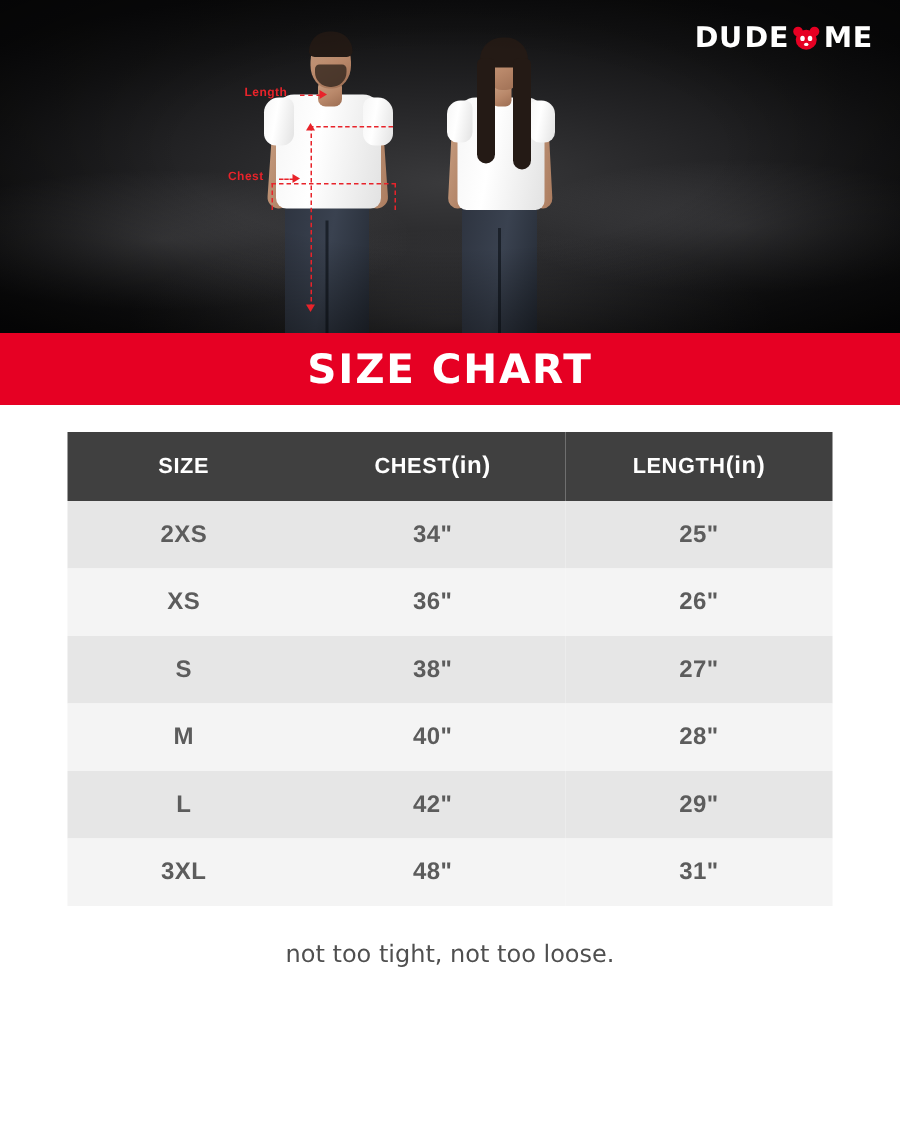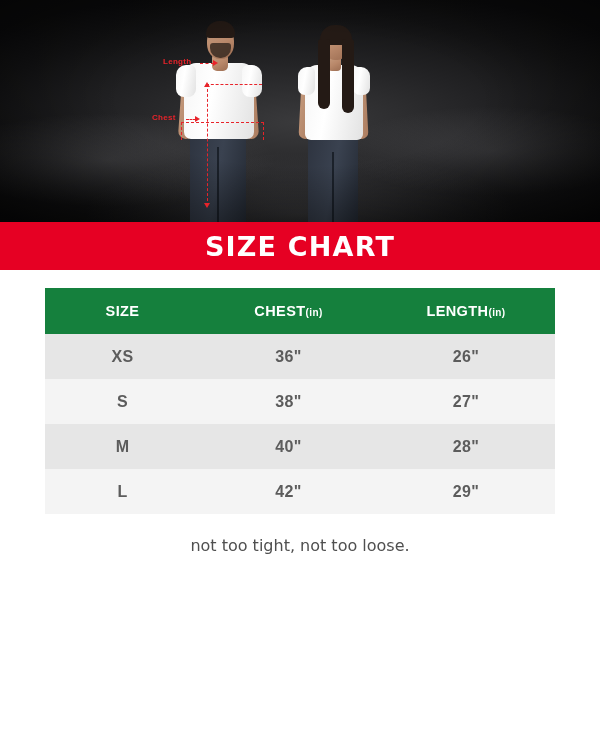--- a/index.html
+++ b/index.html
@@ -162,30 +162,30 @@
   .table-wrap {
     padding: 18px 45px 0 45px;
     box-sizing: border-box;
   }
   table.size-table {
     width: 510px;
     border-collapse: collapse;
     table-layout: fixed;
   }
   table.size-table th {
-    background: #15803d;
+    background: #404040;
     color: #ffffff;
     font-size: 14.5px;
     font-weight: bold;
     height: 44px;
     text-align: center;
     letter-spacing: 0.4px;
   }
   table.size-table th .unit {
-    font-size: 10px;
+    font-size: 16px;
     font-weight: bold;
   }
   table.size-table td {
     height: 43px;
     text-align: center;
     color: #5c5c5c;
     font-size: 16px;
     font-weight: bold;
     letter-spacing: 0.3px;
   }
@@ -268,20 +268,35 @@
     <div class="arrow arrow-up" style="left:204px; top:82px;"></div>
     <div class="arrow arrow-down" style="left:204px; top:203px;"></div>
 
     <div class="guide-label" style="left:152px; top:113px;">Chest</div>
     <div class="guide-line-h" style="left:186px; top:119px; width:10px;"></div>
     <div class="arrow arrow-right" style="left:195px; top:116px;"></div>
     <div class="guide-line-h" style="left:181px; top:122px; width:83px;"></div>
     <div class="guide-line-v" style="left:263px; top:122px; height:18px;"></div>
     <div class="guide-line-v" style="left:181px; top:122px; height:18px;"></div>
 
+    <div class="logo">
+      <span>DU</span>
+      <span>DE</span>
+      <span class="logo-mark">
+        <svg width="19" height="17" viewBox="0 0 19 17">
+          <ellipse cx="4" cy="4" rx="3.2" ry="3.2" fill="#e60023"></ellipse>
+          <ellipse cx="15" cy="4" rx="3.2" ry="3.2" fill="#e60023"></ellipse>
+          <ellipse cx="9.5" cy="9.5" rx="7" ry="6.6" fill="#e60023"></ellipse>
+          <ellipse cx="7" cy="8.6" rx="1.5" ry="1.8" fill="#ffffff"></ellipse>
+          <ellipse cx="12" cy="8.6" rx="1.5" ry="1.8" fill="#ffffff"></ellipse>
+          <ellipse cx="9.5" cy="12.6" rx="1.5" ry="1.1" fill="#ffffff"></ellipse>
+        </svg>
+      </span>
+      <span>ME</span>
+    </div>
   </div>
 
   <div class="title-bar">
     <h1>SIZE CHART</h1>
   </div>
 
   <div class="table-wrap">
     <table class="size-table">
       <colgroup>
         <col class="c-size">
@@ -290,39 +305,49 @@
       </colgroup>
       <thead>
         <tr>
           <th>SIZE</th>
           <th><span>CHEST</span><span class="unit">(in)</span></th>
           <th><span>LENGTH</span><span class="unit">(in)</span></th>
         </tr>
       </thead>
       <tbody>
         <tr>
+          <td>2XS</td>
+          <td>34"</td>
+          <td>25"</td>
+        </tr>
+        <tr>
           <td>XS</td>
           <td>36"</td>
           <td>26"</td>
         </tr>
         <tr>
           <td>S</td>
           <td>38"</td>
           <td>27"</td>
         </tr>
         <tr>
           <td>M</td>
           <td>40"</td>
           <td>28"</td>
         </tr>
         <tr>
           <td>L</td>
           <td>42"</td>
           <td>29"</td>
         </tr>
+        <tr>
+          <td>3XL</td>
+          <td>48"</td>
+          <td>31"</td>
+        </tr>
       </tbody>
     </table>
   </div>
 
   <div class="footer">
     <div>not too tight, not too loose.</div>
   </div>
 
 </div>
 

